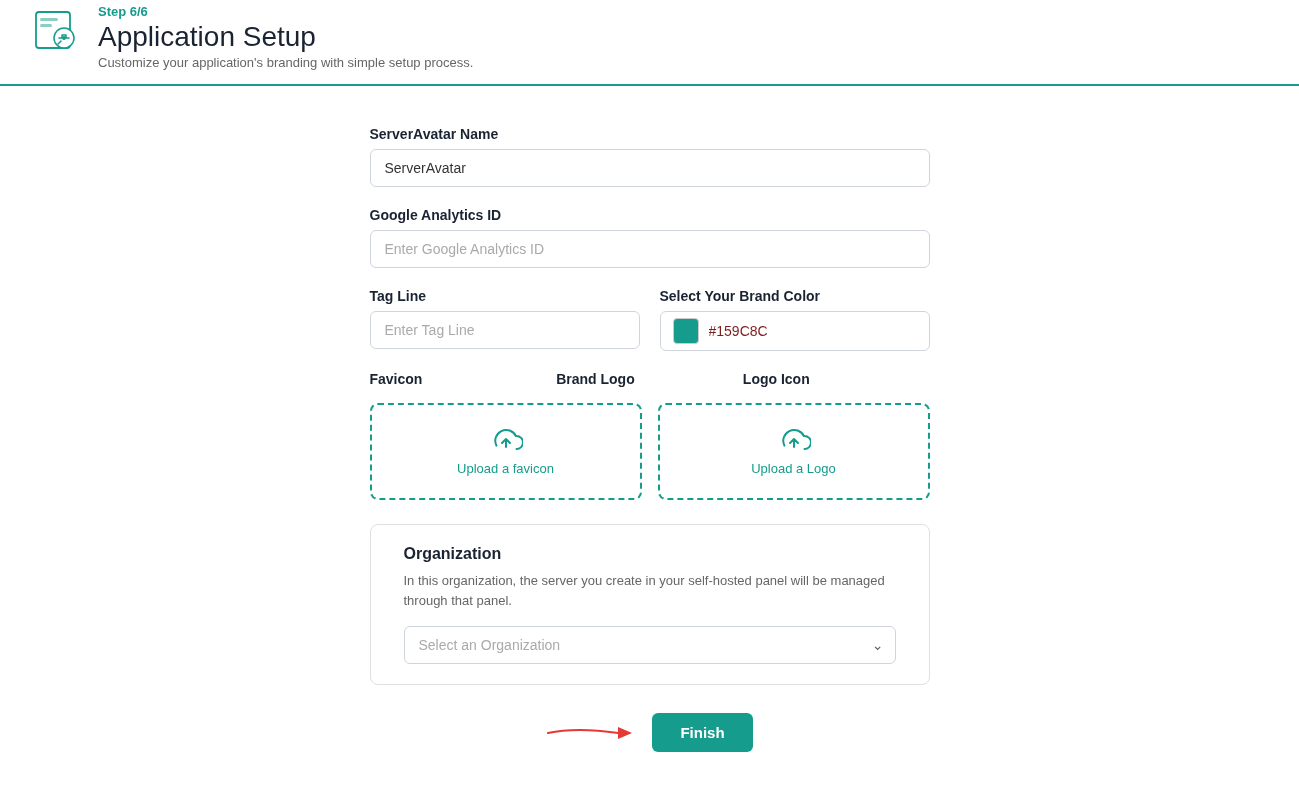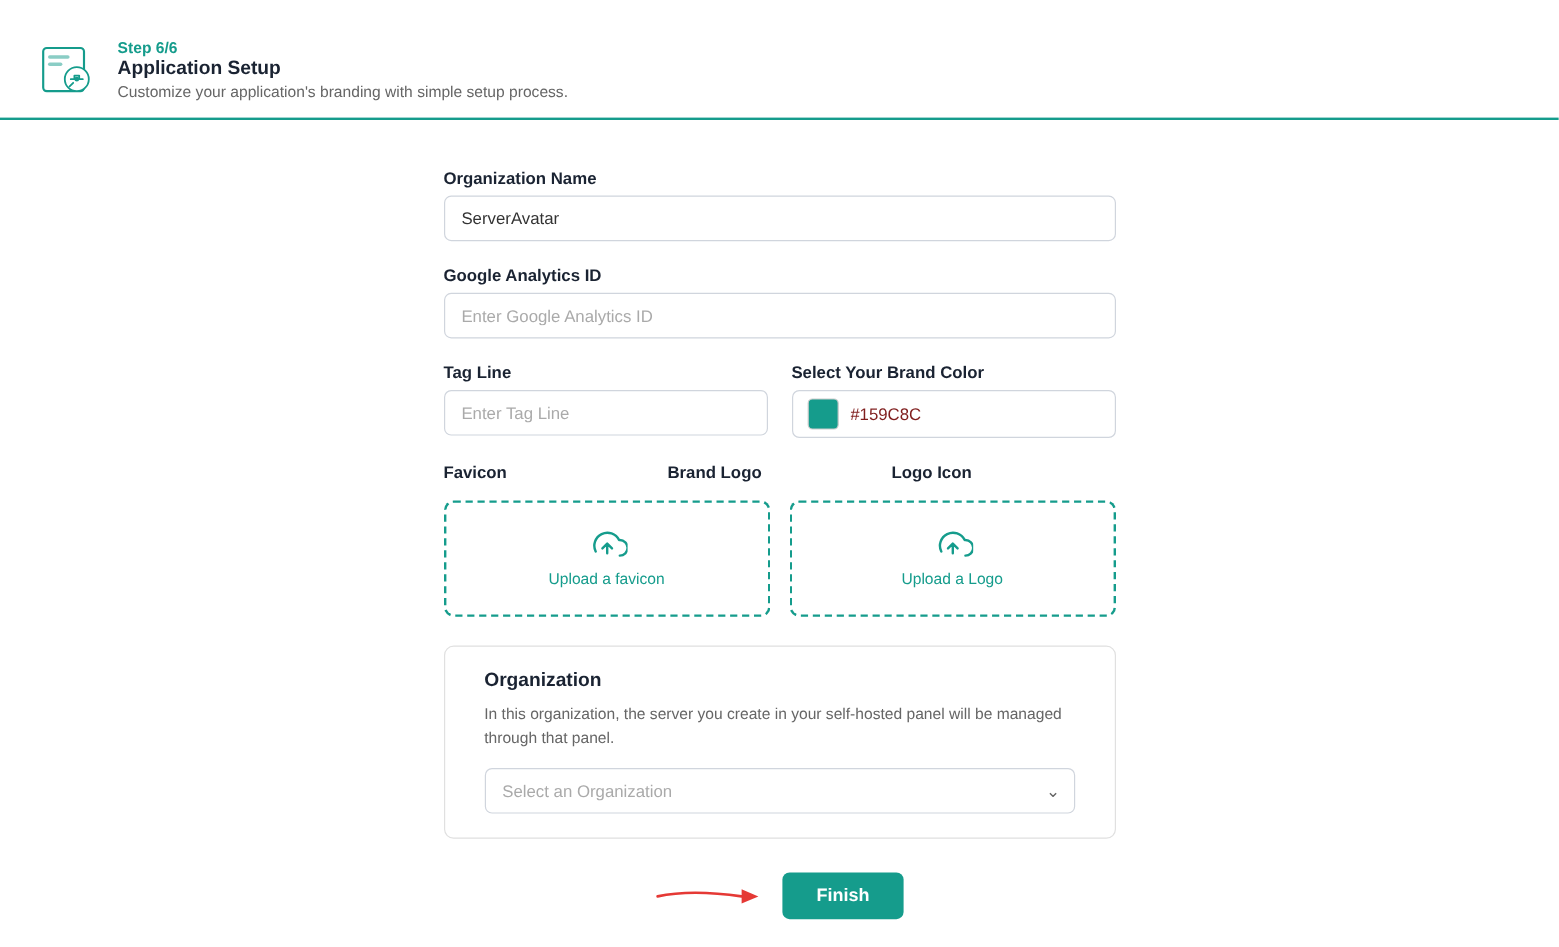--- a/index.html
+++ b/index.html
@@ -1,38 +1,38 @@
 <!DOCTYPE html>
 <html><head>
   <meta charset="utf-8">
   <style>
     * { box-sizing: border-box; margin: 0; padding: 0; }
     body { font-family: 'Segoe UI', Arial, sans-serif; background: #fff; color: #222; min-height: 789px; }
 
     .header {
       display: flex;
       align-items: flex-start;
-      padding: 32px 30px 14px 30px;
+      padding: 4px 30px 14px 30px;
       border-bottom: 2.5px solid #159C8C;
     }
     .header-icon {
       width: 52px;
       height: 52px;
       margin-right: 16px;
       flex-shrink: 0;
     }
     .header-step {
       color: #159C8C;
       font-size: 13px;
       font-weight: 600;
       margin-bottom: 2px;
     }
     .header-title {
-      font-size: 16px;
-      font-weight: 700;
+      font-size: 28px;
+      font-weight: 400;
       color: #1a2332;
       margin-bottom: 2px;
     }
     .header-subtitle {
       font-size: 13px;
       color: #666;
     }
 
     .main-content {
       display: flex;
@@ -227,21 +227,21 @@
     <div class="header-step">Step 6/6</div>
     <div class="header-title">Application Setup</div>
     <div class="header-subtitle">Customize your application's branding with simple setup process.</div>
   </div>
 </div>
 
 <div class="main-content">
   <div class="form-container">
 
     <div class="form-group">
-      <label class="form-label">Organization Name</label>
+      <label class="form-label">ServerAvatar Name</label>
       <input type="text" class="form-input" value="ServerAvatar" style="">
     </div>
 
     <div class="form-group">
       <label class="form-label">Google Analytics ID</label>
       <input type="text" class="form-input" placeholder="Enter Google Analytics ID" style="">
     </div>
 
     <div class="row-two-col">
       <div class="col-left">

